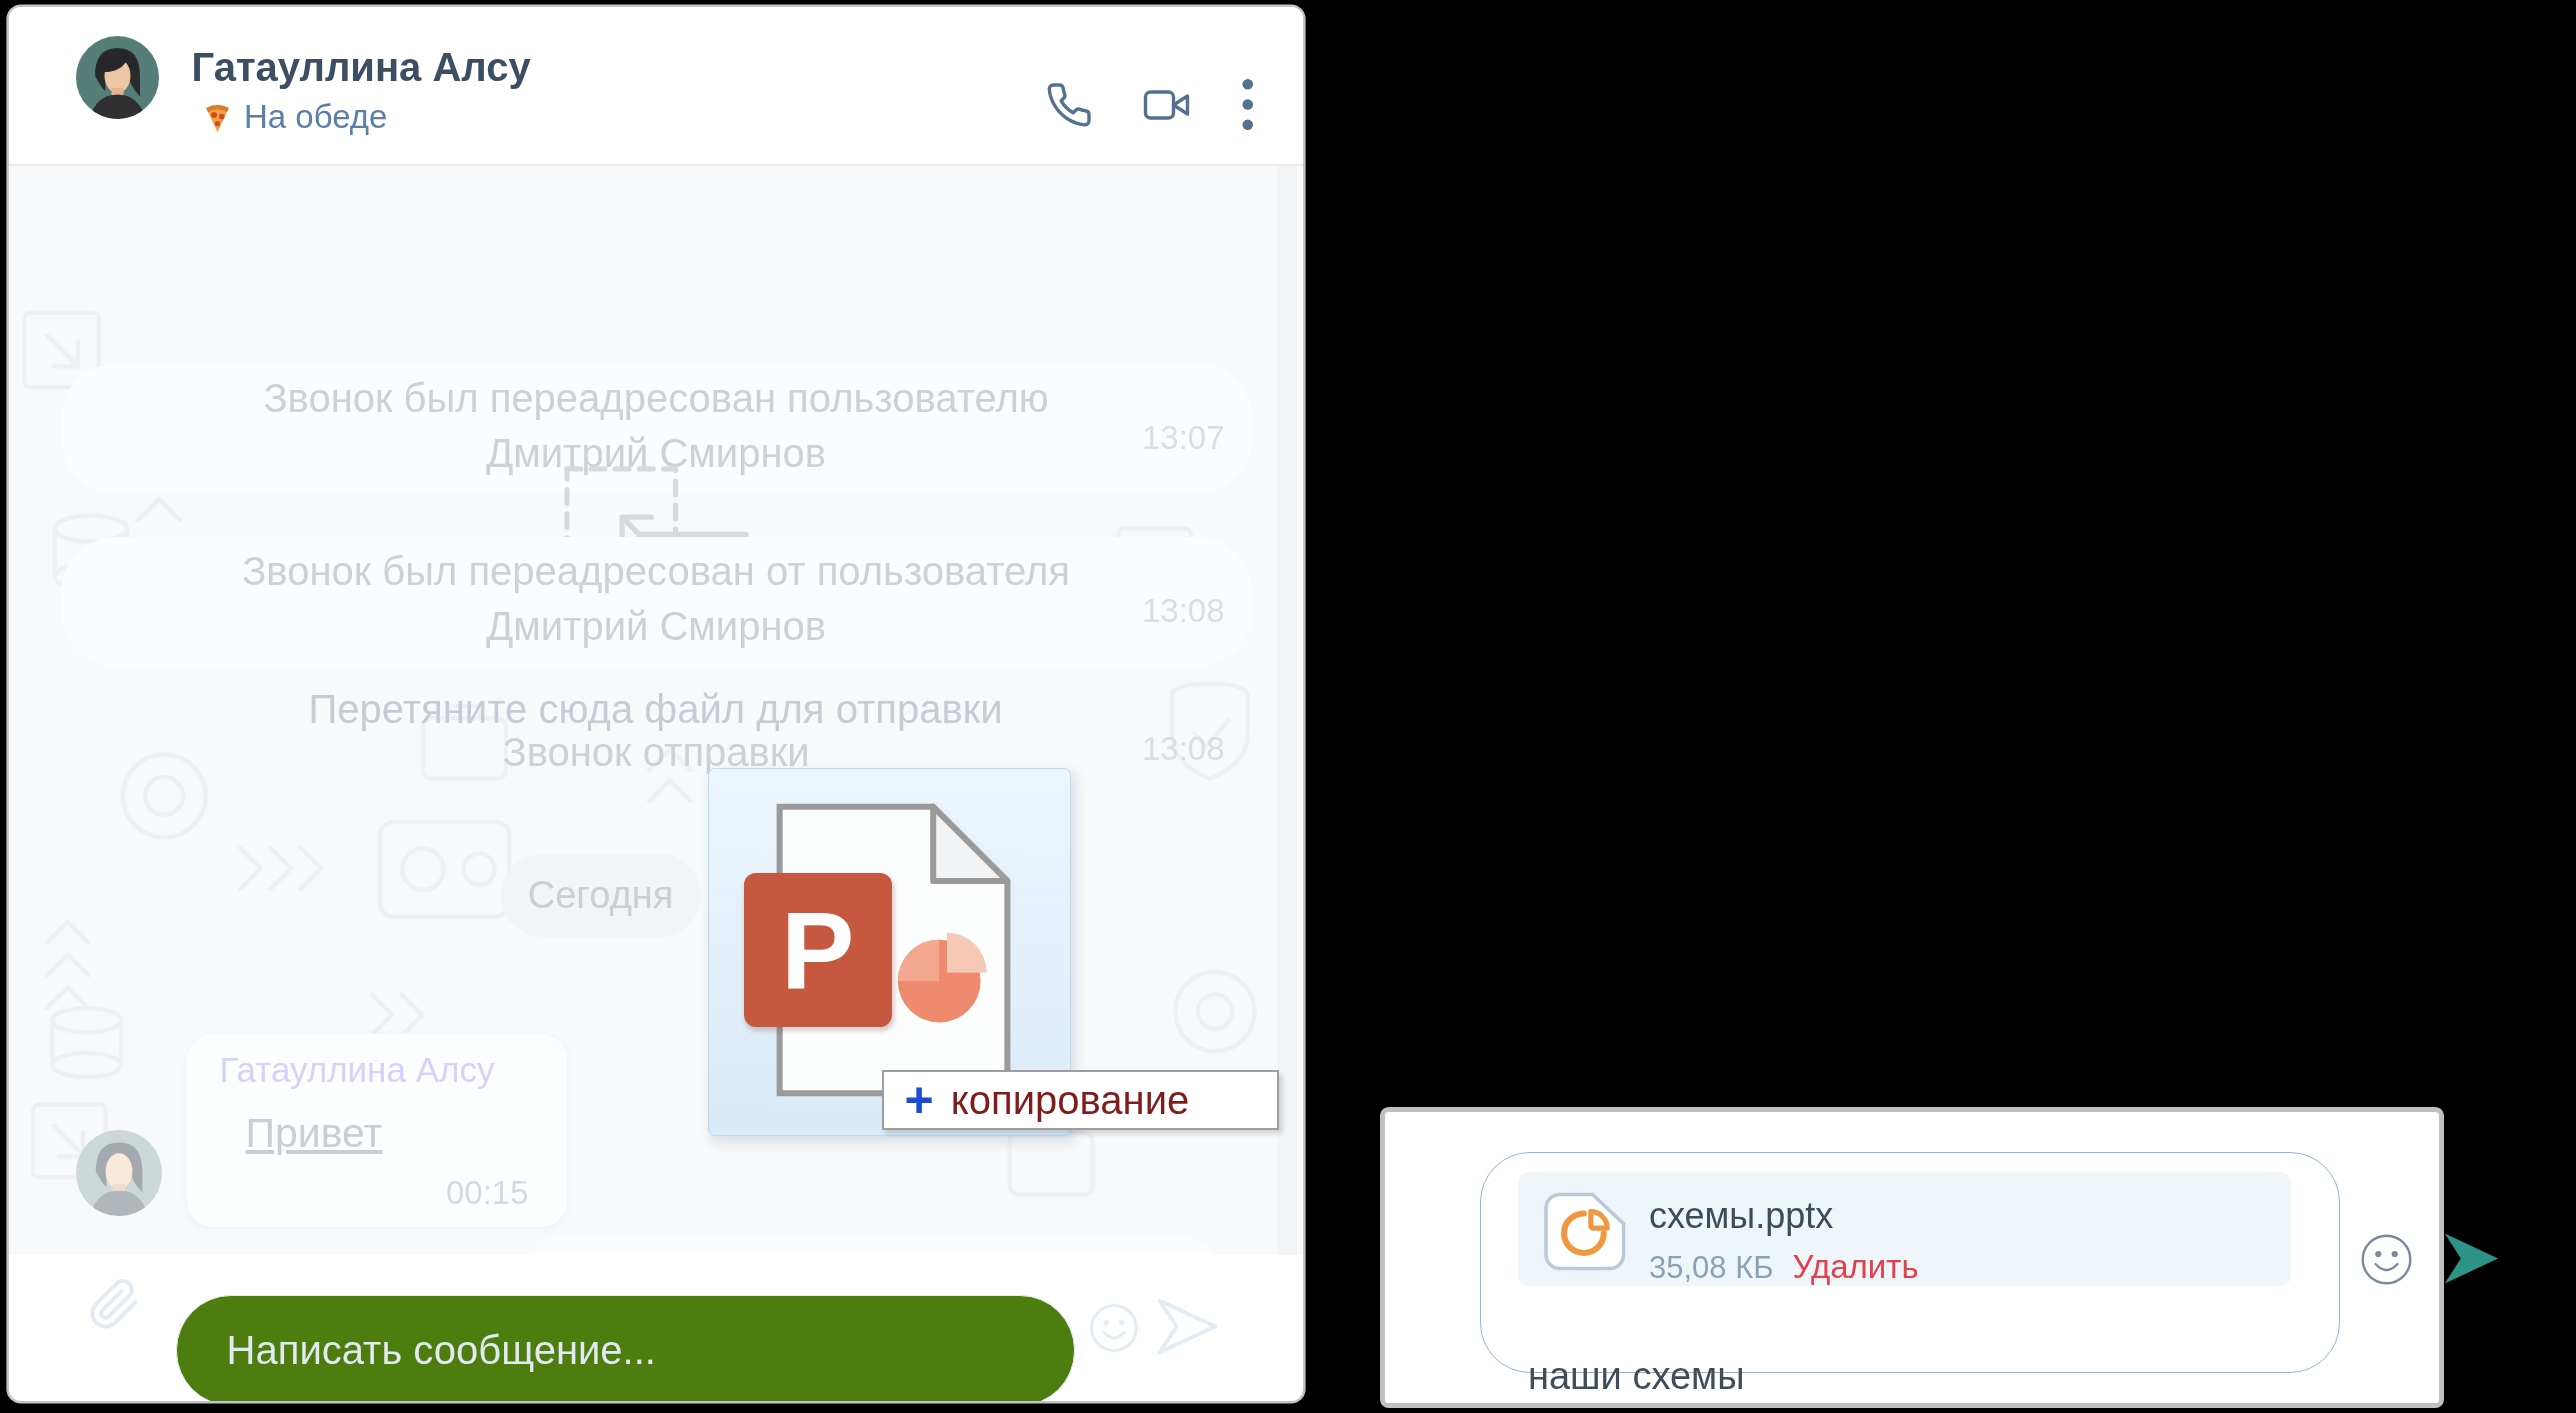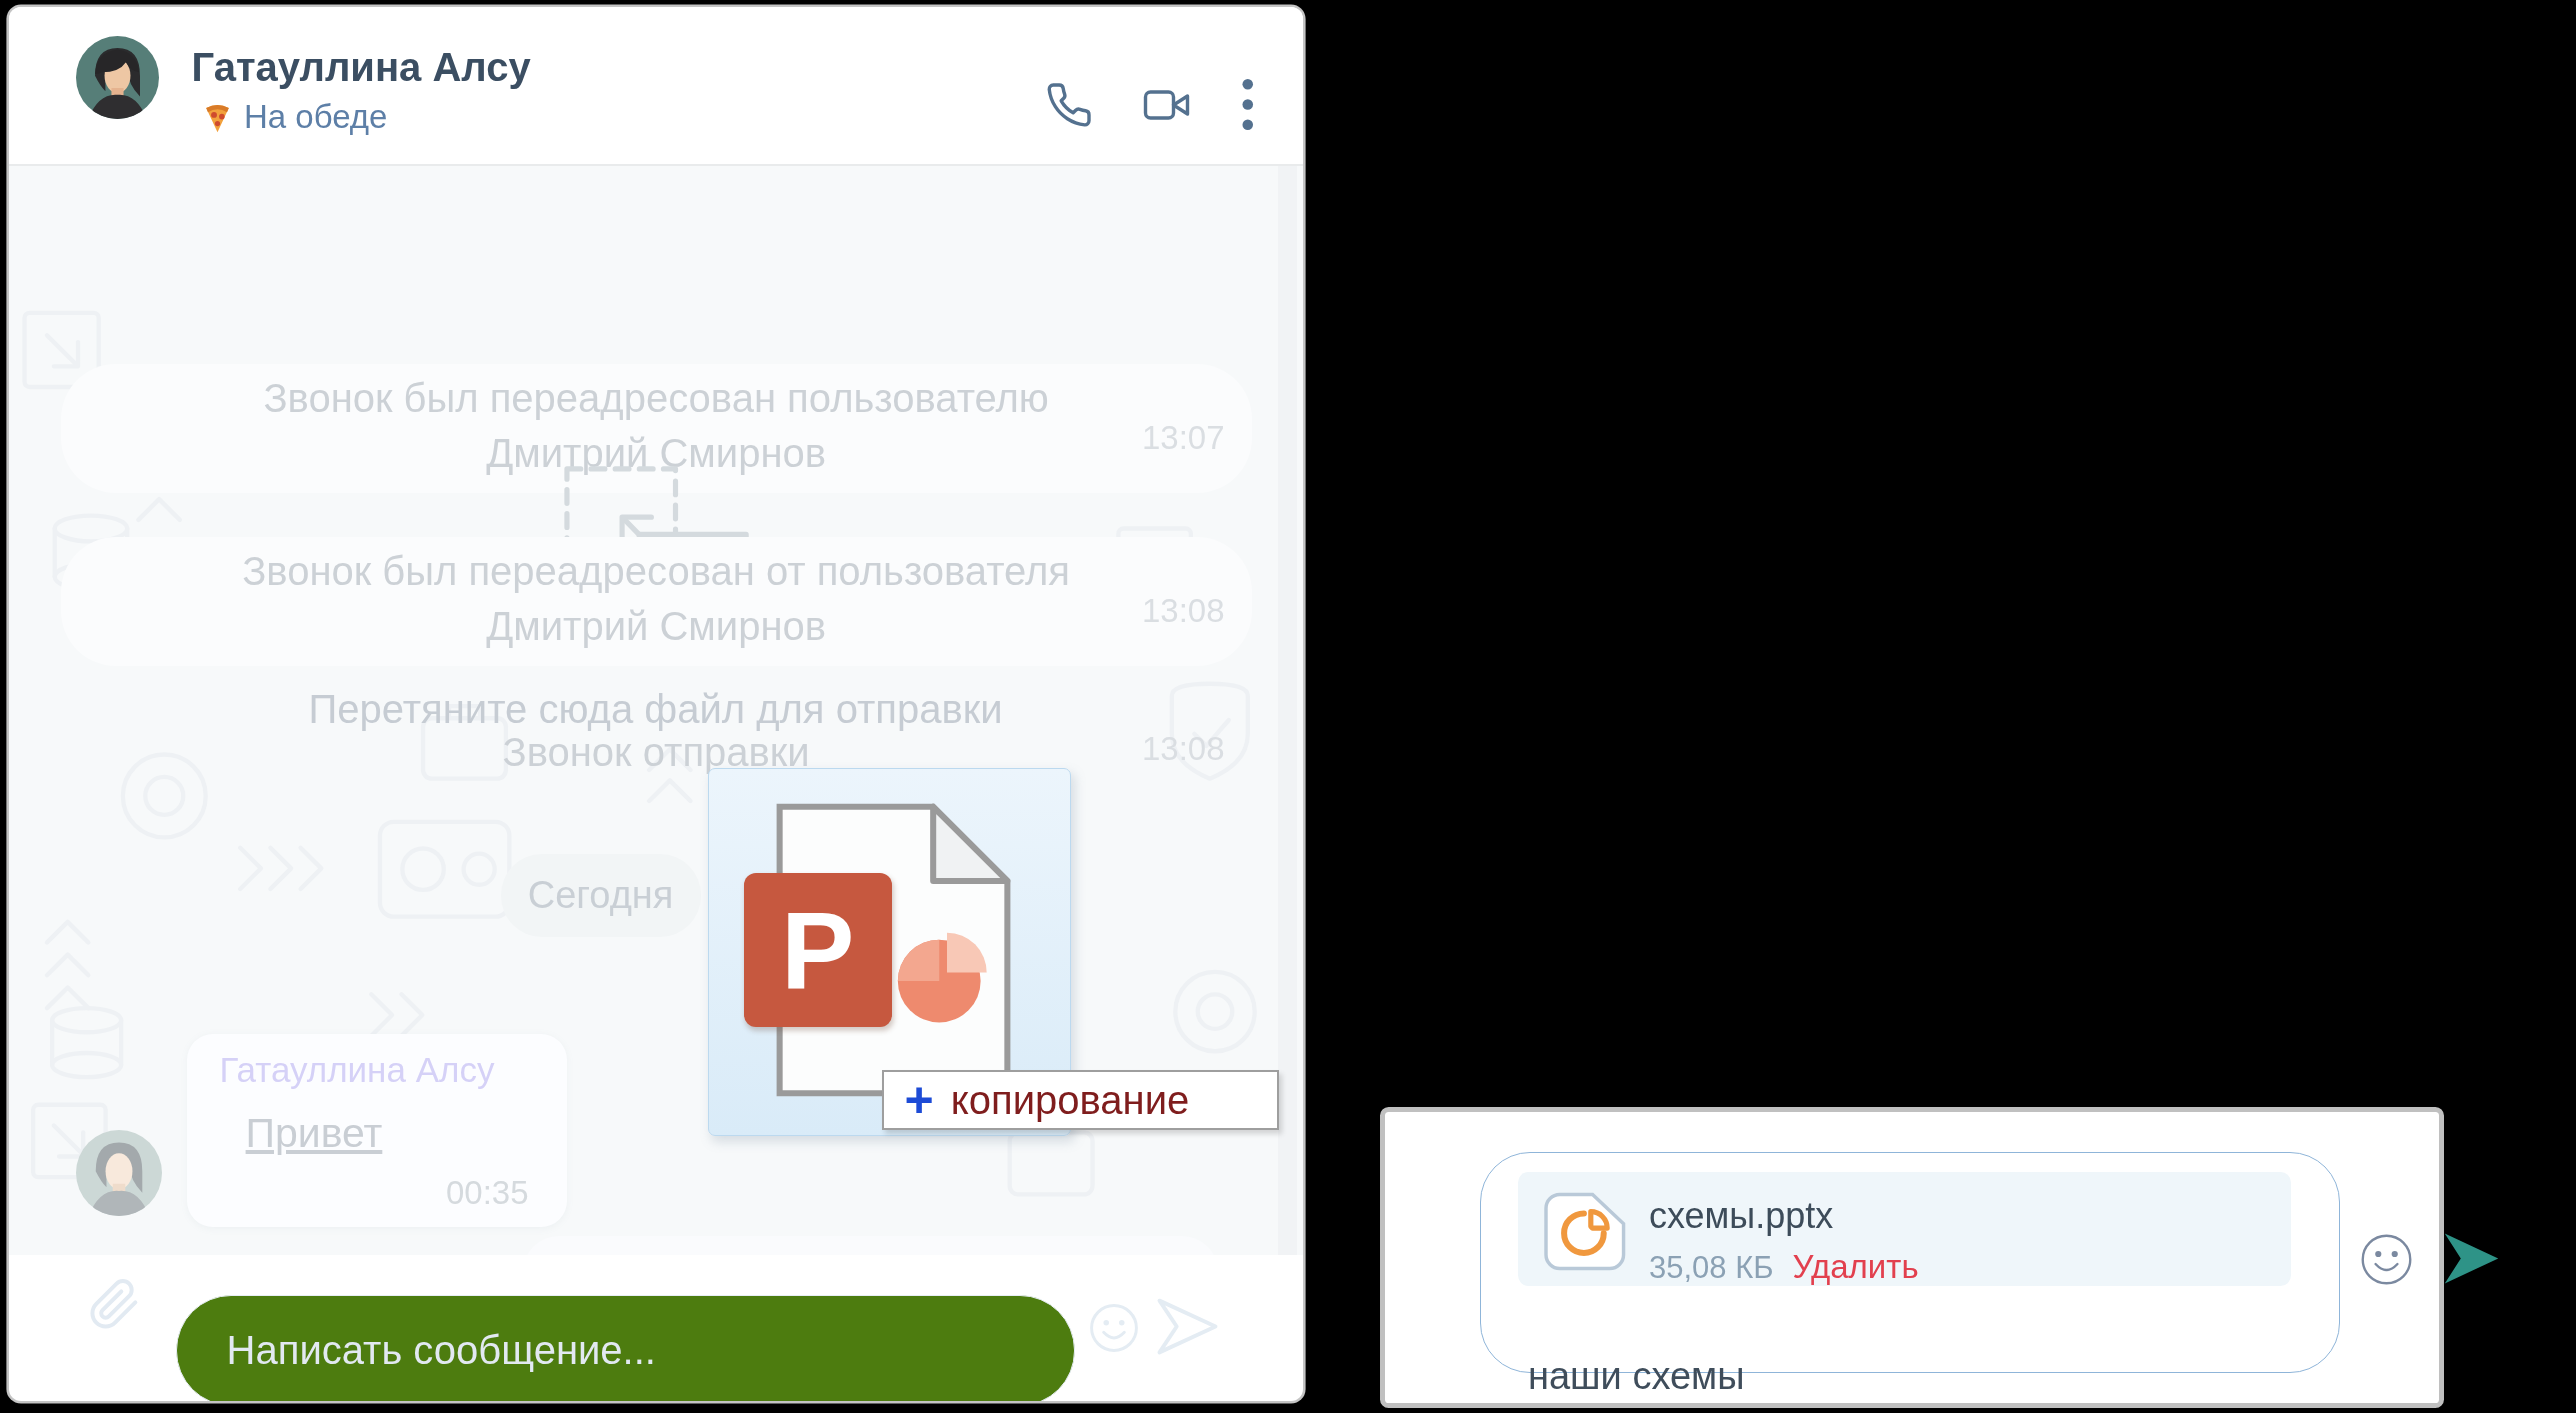--- a/index.html
+++ b/index.html
@@ -255,21 +255,21 @@
       <g clip-path="url(#avc2)">
         <path d="M22 46 Q22 14 48 14 Q74 14 74 46 L74 70 Q60 56 60 40 Q52 48 34 46 L34 64 Q28 58 22 46 Z" fill="#a3a9ac"></path>
         <ellipse cx="48" cy="46" rx="15" ry="20" fill="#f8e9dc"></ellipse>
         <path d="M41 60 h14 v12 h-14 z" fill="#efdccb"></path>
         <path d="M14 96 Q26 66 48 68 Q70 66 82 96 Z" fill="#b0b6b9"></path>
       </g>
     </svg>
     <div class="abs in-bubble">
       <div class="in-author">Гатауллина Алсу</div>
       <div class="in-text">Привет</div>
-      <div class="in-time">00:35</div>
+      <div class="in-time">00:15</div>
     </div>
 
     <div class="abs out-bubble">
       
       
     </div>
 
     <div class="abs ghost">
       <svg class="ghost-doc" width="245" height="304" viewBox="0 0 284 352">
         <path d="M10 10 H188 L274 96 V342 H10 Z" fill="#fcfdfd" stroke="#9a9a9a" stroke-width="7"></path>

